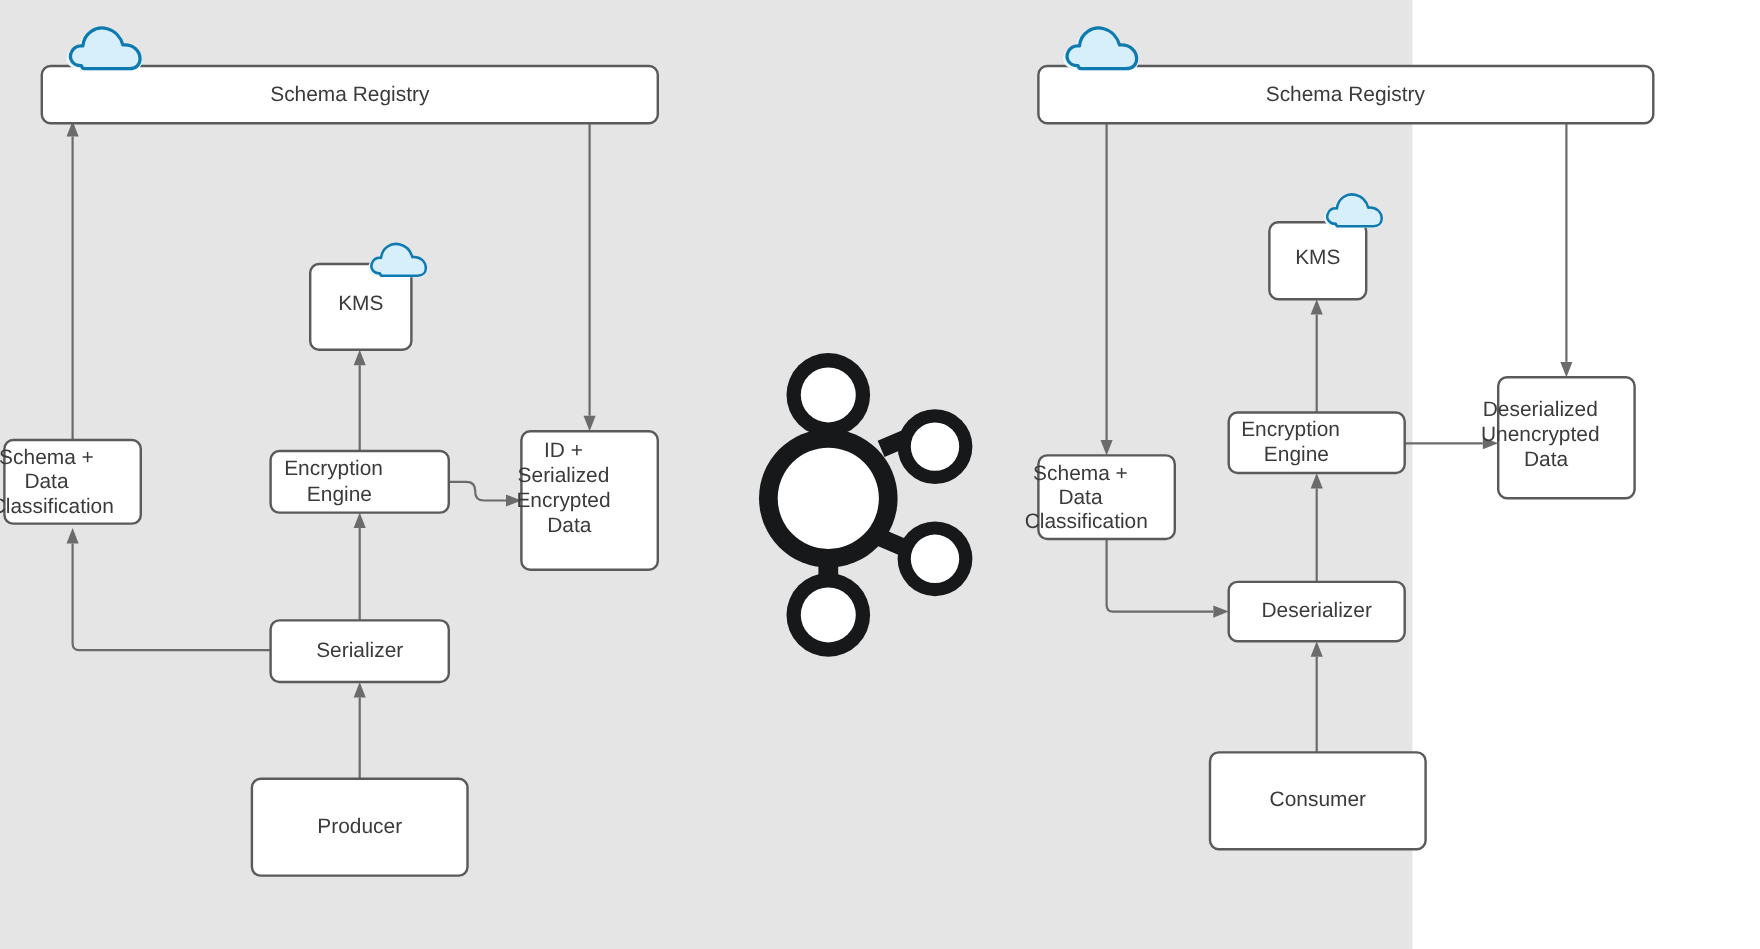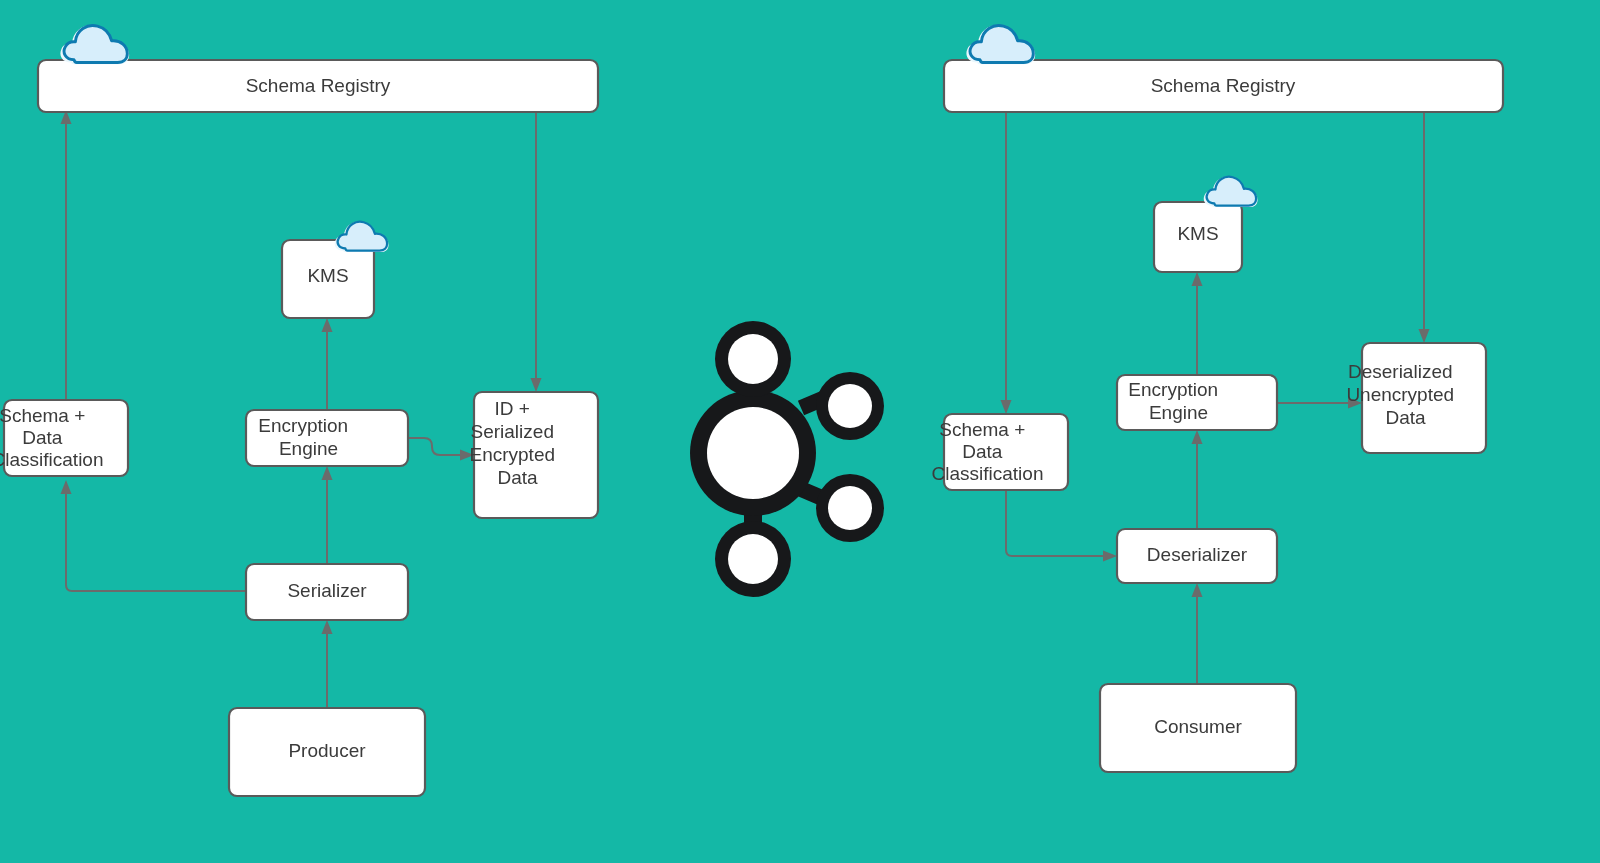--- a/index.html
+++ b/index.html
@@ -8,23 +8,23 @@
     background: #ffffff;
   }
   body {
     width: 1600px;
     height: 863px;
     overflow: hidden;
     font-family: "Liberation Sans", sans-serif;
   }
   #diagram-root {
     position: relative;
-    width: 1600px;
+    width: 1284px;
     height: 863px;
-    background: #14b8a6;
+    background: #e5e5e5;
   }
   svg#diagram-canvas {
     display: block;
     width: 1600px;
     height: 863px;
   }
   .node-rect {
     fill: #ffffff;
     stroke: #5a5a5a;
     stroke-width: 2.2;

